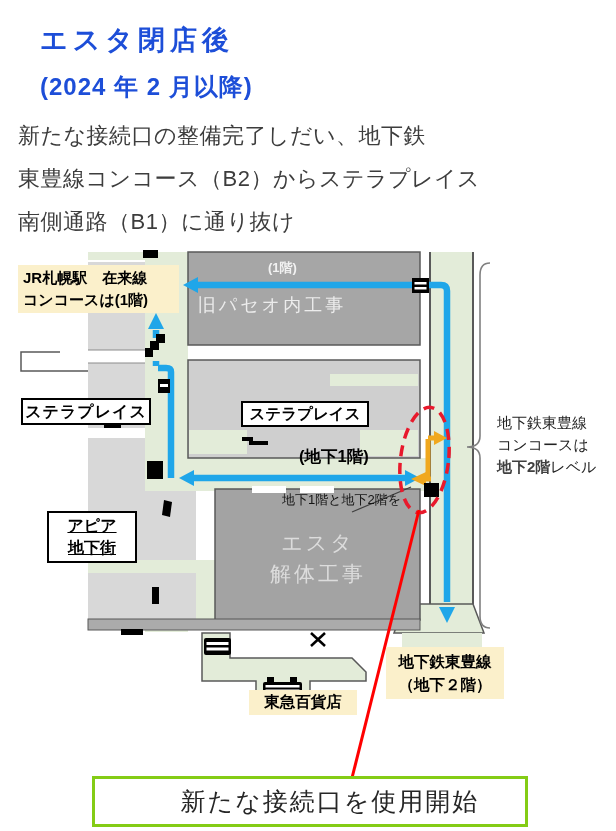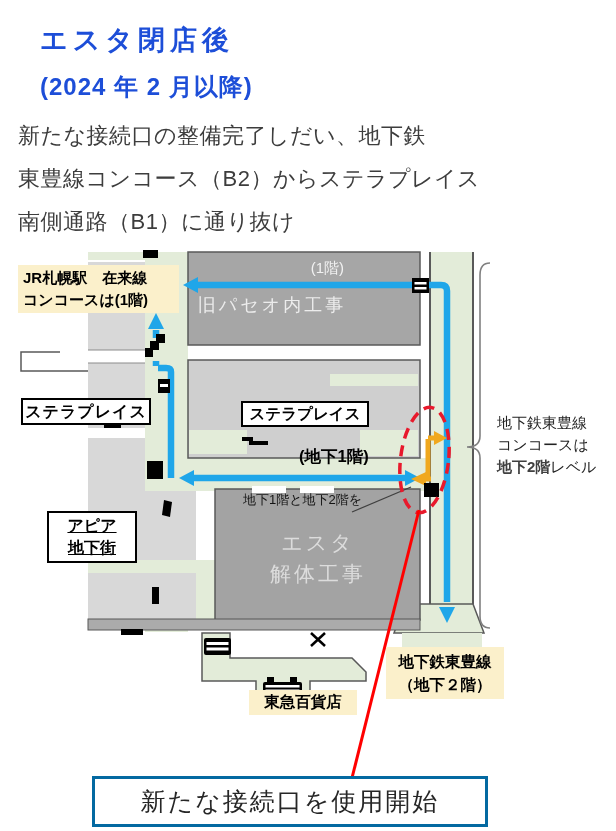--- a/index.html
+++ b/index.html
@@ -8,36 +8,36 @@
     font-family:"Liberation Sans","DejaVu Sans",sans-serif;
   }
   
   .title-block{position:absolute;left:0;top:22px;width:505px;color:#1d4ed8;font-weight:bold;margin-left:40px;}
   .title-line1{font-size:27px;letter-spacing:5px;}
   .title-line2{font-size:24px;margin-top:13px;letter-spacing:1px;}
   .intro{position:absolute;left:18px;top:114px;width:590px;font-size:22px;color:#3d3d3d;line-height:43px;letter-spacing:0.5px;}
   
   .map-label{position:absolute;z-index:5;}
   .jr-label{left:18px;top:265px;width:156px;background:#FBF0CB;font-weight:bold;font-size:15px;line-height:22px;color:#000;padding:2px 0 2px 5px;}
-  .floor1-label{left:268px;top:259px;width:76px;color:#F2F2F2;font-weight:normal;font-size:15px;text-align:right;}
+  .floor1-label{left:268px;top:259px;width:76px;color:#F2F2F2;font-weight:bold;font-size:13px;text-align:left;}
   .paseo-label{left:186px;top:293px;width:172px;color:#ECECEC;font-size:18px;letter-spacing:3px;text-align:center;}
   .box-label{border:2px solid #000;background:#fff;font-weight:bold;text-align:center;color:#000;}
   .stellar-left{left:21px;top:398px;width:126px;font-size:16px;line-height:23px;letter-spacing:1px;}
   .stellar-center{left:241px;top:401px;width:124px;font-size:15.5px;line-height:22px;}
   .b1-label{left:299px;top:446px;font-size:16.5px;font-weight:bold;color:#000;}
-  .esc-note{left:243px;top:492px;width:158px;font-size:13px;color:#141414;text-align:left;line-height:16px;}
+  .esc-note{left:243px;top:492px;width:158px;font-size:13px;color:#141414;text-align:right;line-height:16px;}
   .esta-label{left:253px;top:527px;width:130px;color:#DCDCDC;font-size:21px;letter-spacing:3px;text-align:center;line-height:31px;}
   .apia-label{left:47px;top:511px;width:86px;font-size:16px;line-height:22px;padding:2px 0;text-decoration:underline;}
   .tokyu-label{left:249px;top:690px;width:108px;background:#FBF0CB;font-weight:bold;font-size:15.5px;text-align:center;padding:2px 0;color:#000;}
   .toho-label{left:386px;top:647px;width:118px;background:#FBF0CB;font-weight:bold;font-size:15.5px;text-align:center;line-height:23px;padding:3px 0;color:#000;}
   .b2note{left:497px;top:412px;width:120px;font-size:15px;color:#222;line-height:22px;}
   .b2note b{color:#404040;}
   
-  .callout-box{position:absolute;left:92px;top:776px;width:390px;height:45px;border:3px solid #0369a1;
-    font-size:25px;color:#262626;text-align:center;line-height:45px;letter-spacing:2px;background:#fff;z-index:6;}
+  .callout-box{position:absolute;left:92px;top:776px;width:390px;height:45px;border:3px solid #84cc16;
+    font-size:25px;color:#262626;text-align:center;line-height:45px;letter-spacing:2px;background:#fff;z-index:6;padding-left:40px;}
   svg.map-svg{position:absolute;left:0;top:0;z-index:1;}
 </style>
 </head>
 <body>
 
 <div class="title-block">
   <div class="title-line1">エスタ閉店後</div>
   <div class="title-line2">(2024 年 2 月以降)</div>
 </div>
 <div class="intro">

